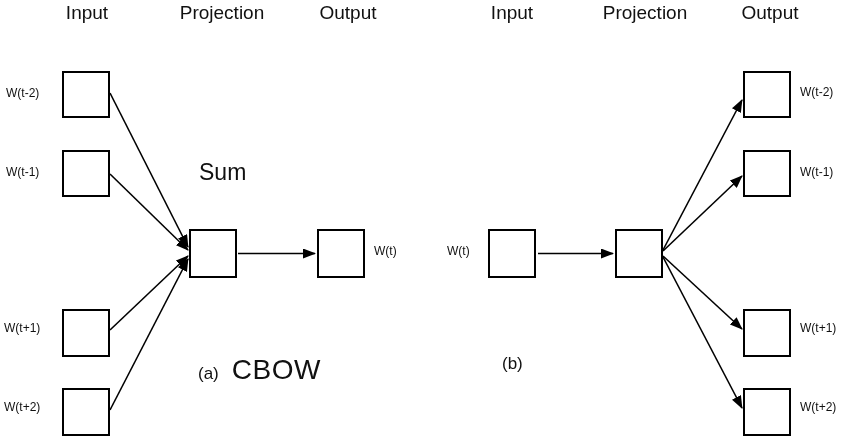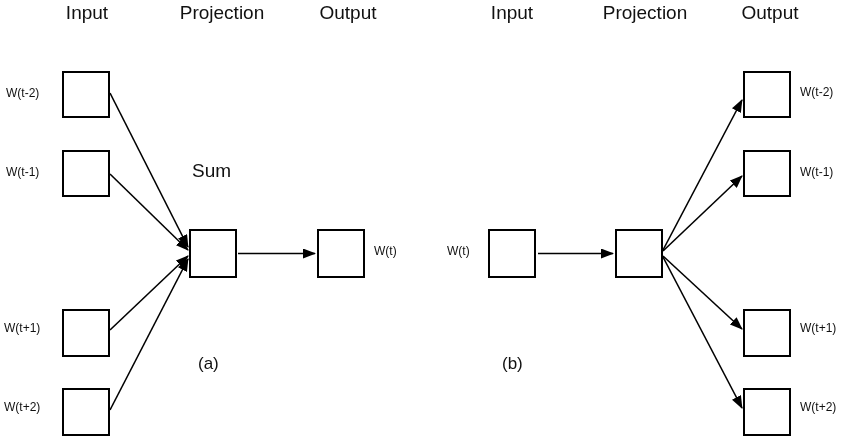--- a/index.html
+++ b/index.html
@@ -37,23 +37,23 @@
     width: 48px;
     height: 48px;
     box-sizing: border-box;
     border: 2px solid #000000;
     background: #ffffff;
   }
   .box-h47 { height: 47px; }
   .box-h49 { height: 49px; }
   .sum-label {
     position: absolute;
-    left: 192px;
+    left: 199px;
     top: 161px;
-    font-size: 19px;
+    font-size: 23px;
     line-height: 1;
   }
   .caption {
     position: absolute;
     top: 354px;
     display: flex;
     align-items: baseline;
     white-space: nowrap;
   }
   .cap-idx { font-size: 17px; }
@@ -109,20 +109,21 @@
   <div class="node-box" style="left:62px; top:388px"></div>
 
   <div class="sum-label">Sum</div>
 
   <div class="node-box box-h49" style="left:189px; top:229px"></div>
   <div class="node-box box-h49" style="left:317px; top:229px"></div>
   <div class="side-label" style="left:374px; top:245px">W(t)</div>
 
   <div class="caption" style="left:198px">
     <span class="cap-idx">(a)</span>
+    <span class="cap-title">CBOW</span>
   </div>
 
   <div class="hdr" style="left:512px">Input</div>
   <div class="hdr" style="left:645px">Projection</div>
   <div class="hdr" style="left:770px">Output</div>
 
   <div class="side-label" style="left:447px; top:245px">W(t)</div>
   <div class="node-box box-h49" style="left:488px; top:229px"></div>
   <div class="node-box box-h49" style="left:615px; top:229px"></div>
 

